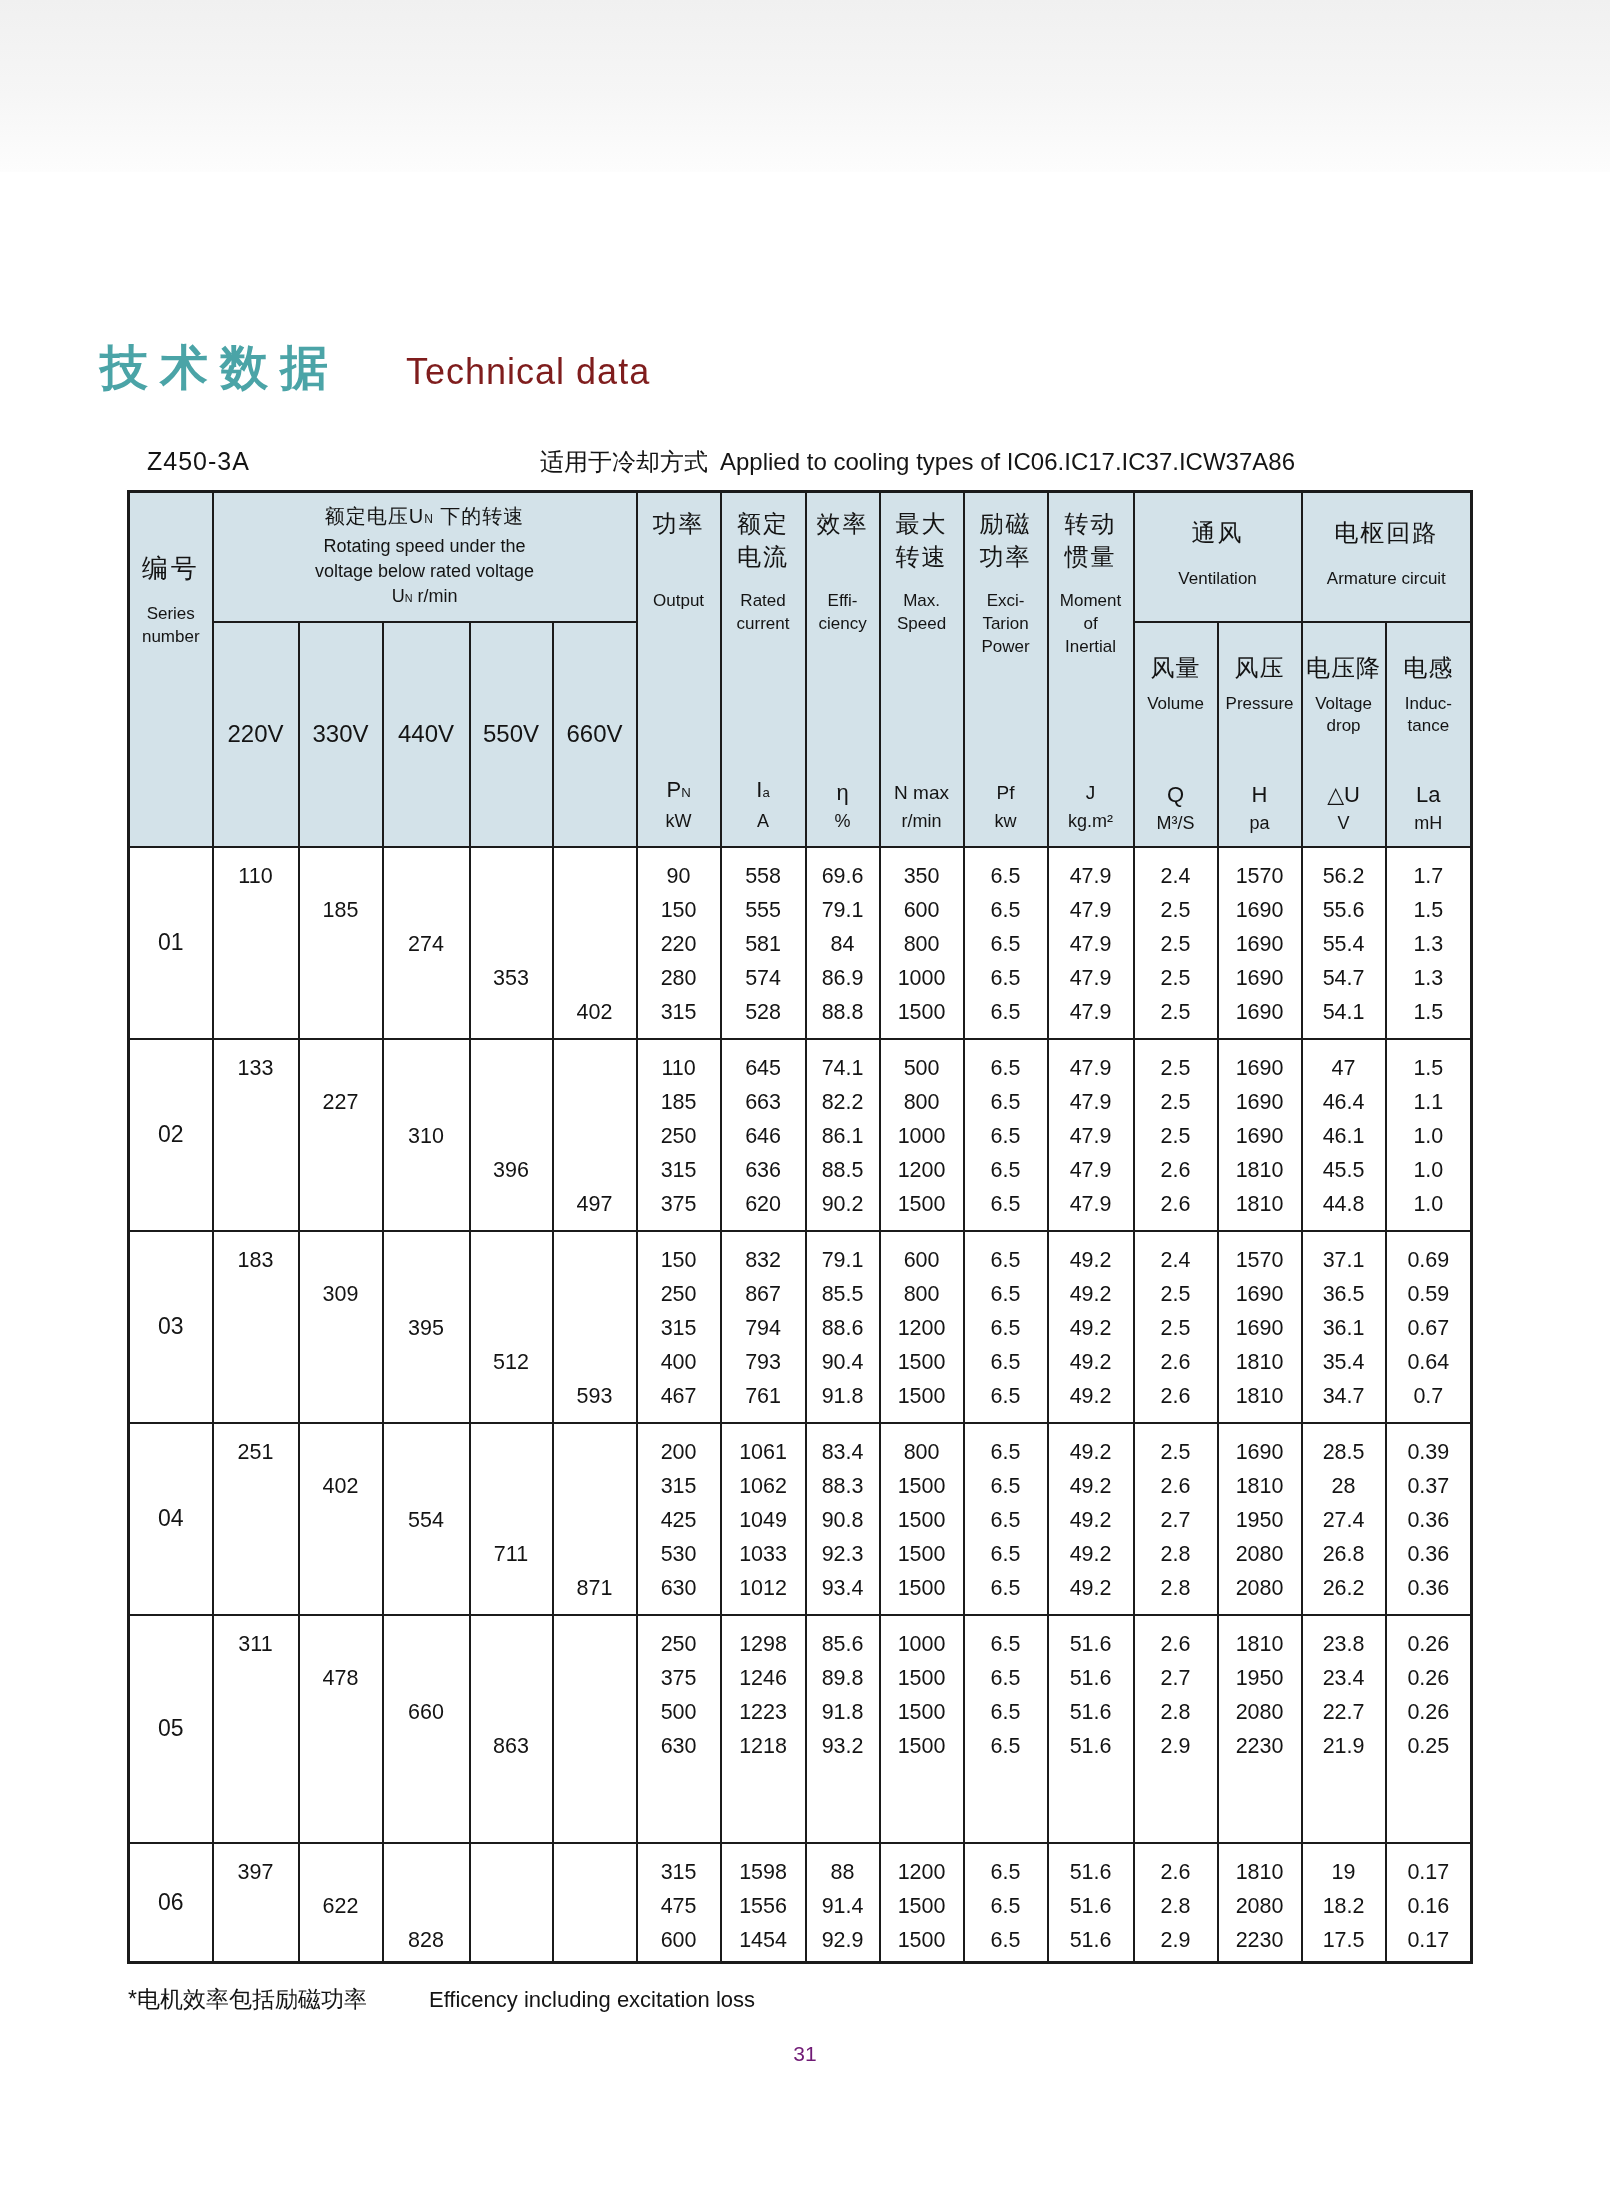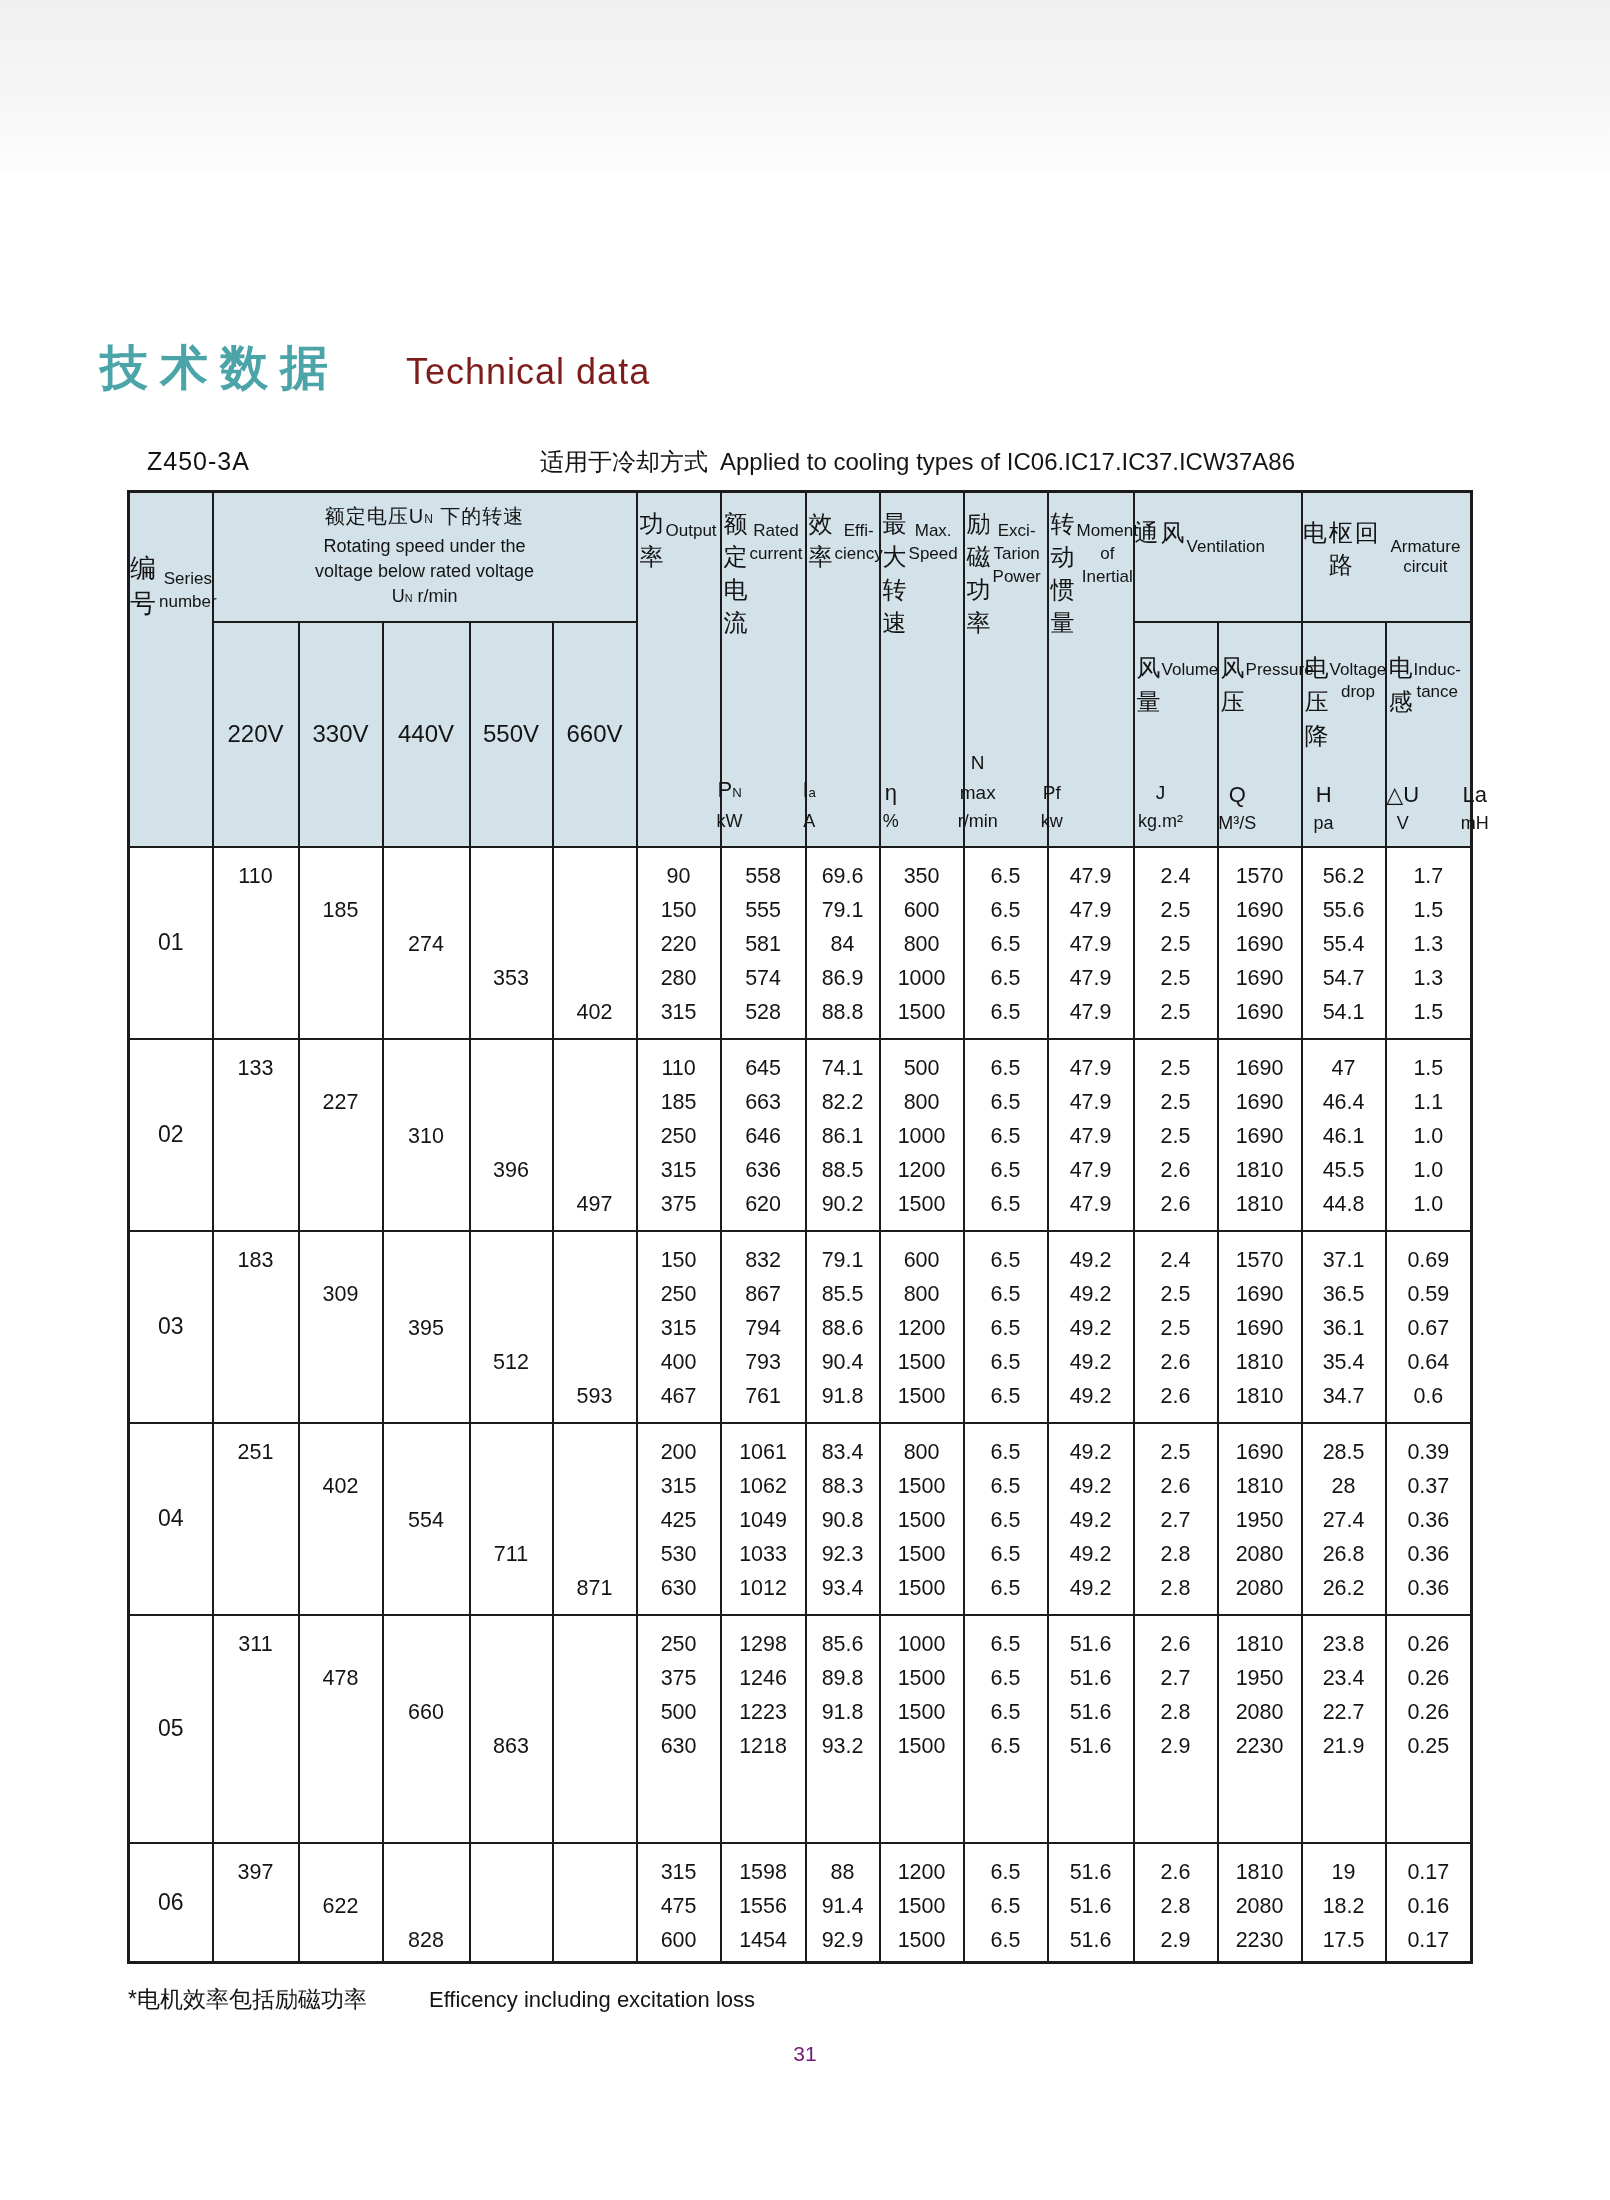--- a/index.html
+++ b/index.html
@@ -18,21 +18,21 @@
   .model-row{position:absolute;left:147px;top:446px;width:1330px;display:flex;align-items:baseline;font-size:25px;}
   .model{width:393px;letter-spacing:1px;}
   .cooling{display:flex;gap:12px;align-items:baseline;font-size:24px;}
   
   table.spec{position:absolute;left:127px;top:490px;width:1343px;border-collapse:collapse;table-layout:fixed;
     border:3px solid #1b1b1b;}
   .spec th,.spec td{border:2px solid #1b1b1b;padding:0;}
   .spec thead th{background:#d3e2e9;font-weight:400;}
   tr.hr1{height:130px;}
   tr.hr2{height:225px;}
-  .vs{display:flex;flex-direction:row;box-sizing:border-box;align-items:flex-start;}
+  .vs{display:flex;flex-direction:column;box-sizing:border-box;align-items:center;}
   .pre{white-space:pre-line;}
   .subsc{font-size:0.6em;}
   
   .th-series .vs{height:349px;padding-top:56px;}
   .series-zh{font-size:26px;letter-spacing:3px;}
   .series-en{font-size:17px;line-height:23px;margin-top:16px;text-align:center;}
   
   .th-vg{vertical-align:middle;text-align:center;}
   .vg-zh{font-size:20px;margin-bottom:4px;letter-spacing:1px;}
   .vg-en{font-size:18px;line-height:25px;}
@@ -655,21 +655,21 @@
             <div class="cell-line">35.4</div>
             <div class="cell-line">34.7</div>
           </div>
         </td>
         <td>
           <div class="cell-lines">
             <div class="cell-line">0.69</div>
             <div class="cell-line">0.59</div>
             <div class="cell-line">0.67</div>
             <div class="cell-line">0.64</div>
-            <div class="cell-line">0.6</div>
+            <div class="cell-line">0.7</div>
           </div>
         </td>
       </tr>
       <tr data-rows="5">
         <td class="td-series">04</td>
         <td>
           <div class="cell-lines">
             <div class="cell-line">251</div>
             <div class="cell-line"></div>
             <div class="cell-line"></div>

